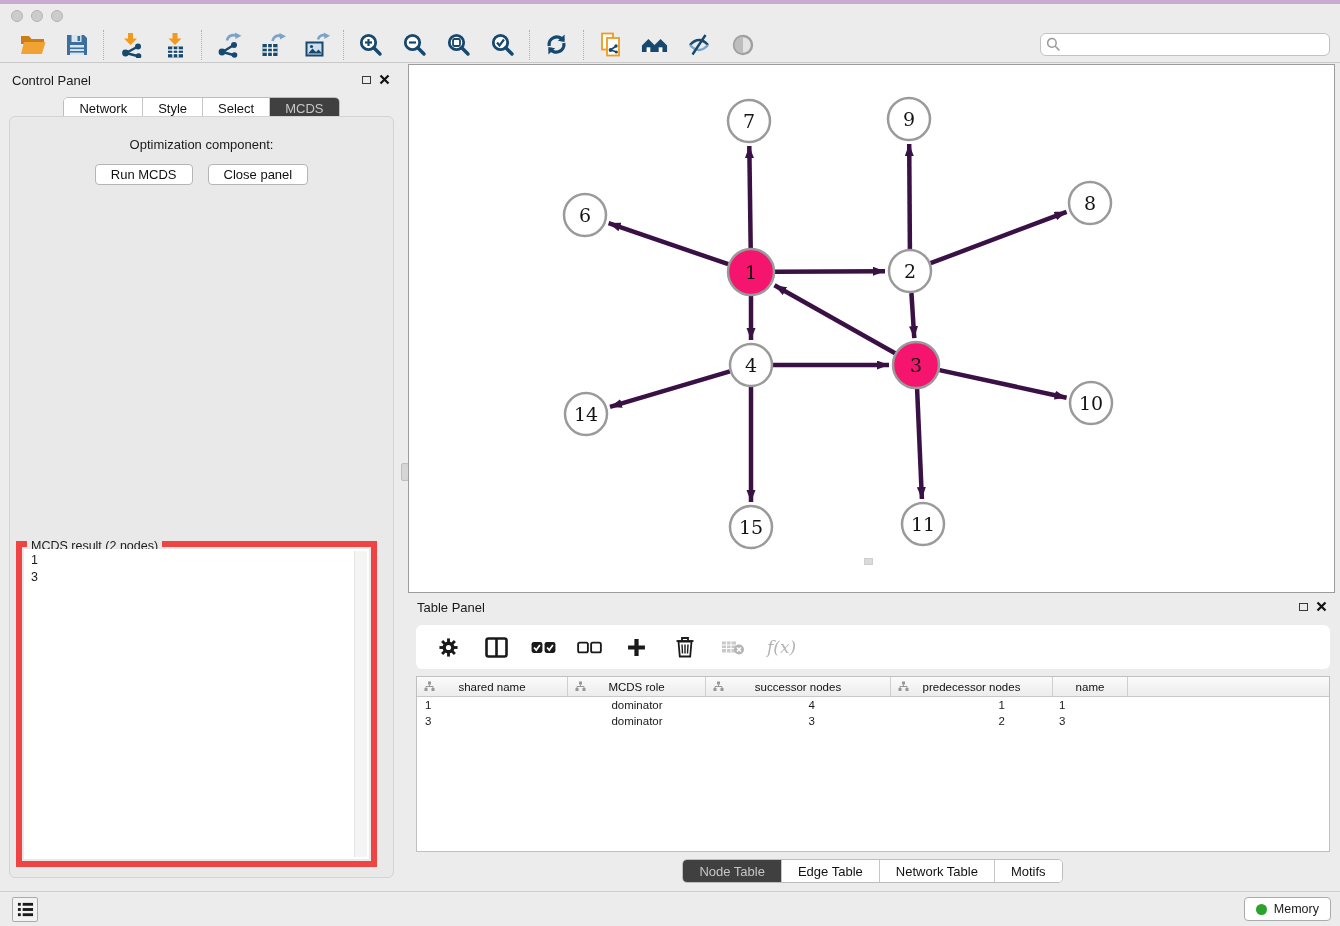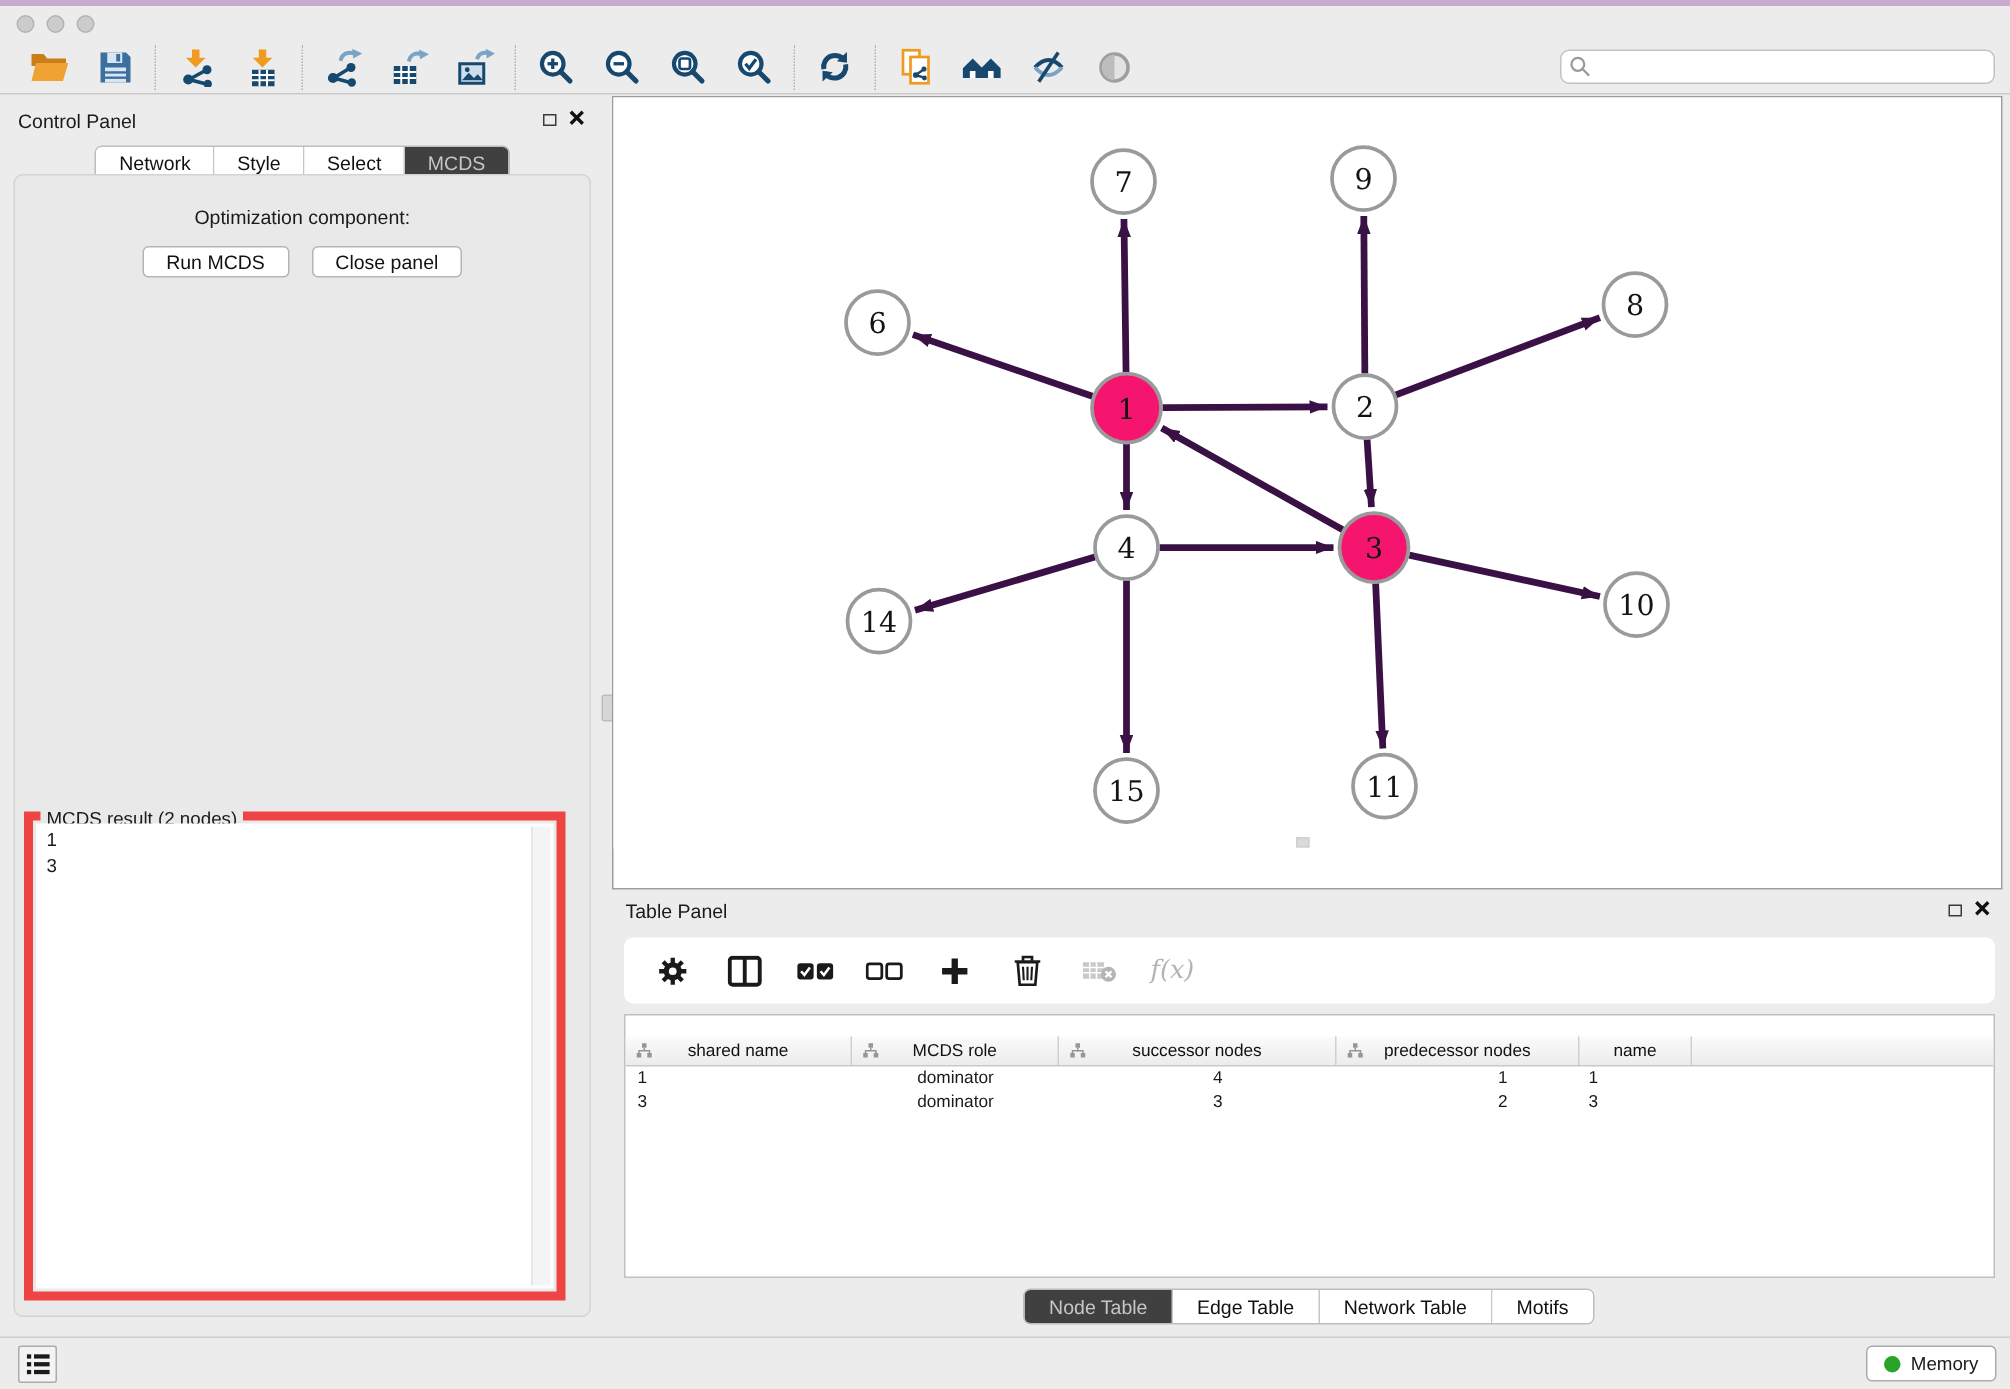--- a/index.html
+++ b/index.html
@@ -53,21 +53,21 @@
   .light.red{background:#e0504a;border:1px solid #c43b35;}
   .light.yellow{background:#f0b01f;border:1px solid #d49c14;}
   .light.green{background:#42b53f;border:1px solid #2f9c2e;}
   .gw-canvas{position:relative;width:925px;height:501px;background:#fff;}
   .gw-handle{position:absolute;left:455px;bottom:1px;width:9px;height:7px;background:#dadada;border:1px solid #cfcfcf;box-sizing:border-box;}
   
   .table-panel{position:absolute;left:408px;top:597px;width:929px;height:291px;}
   .tp-toolbar{position:absolute;left:8px;right:7px;top:28px;height:44px;background:#fff;border-radius:6px;display:flex;align-items:center;gap:21px;padding-left:19px;box-sizing:border-box;}
   .fx{font-family:"DejaVu Serif",serif;font-style:italic;font-size:17px;color:#b3b3b3;}
   .tp-table{position:absolute;left:8px;right:7px;top:79px;bottom:36px;background:#fff;border:1px solid #c0c0c0;box-sizing:border-box;overflow:hidden;}
-  .thead{display:flex;height:19px;background:linear-gradient(#fbfbfb,#ececec);border-bottom:1px solid #c9c9c9;font-size:11.5px;margin-top:14px;}
+  .thead{display:flex;height:19px;background:linear-gradient(#fbfbfb,#ececec);border-bottom:1px solid #c9c9c9;font-size:11.5px;}
   .th{position:relative;display:flex;align-items:center;justify-content:center;border-right:1px solid #cfcfcf;box-sizing:border-box;color:#111;}
   .th .tree{position:absolute;left:7px;top:4px;}
   .tr{display:flex;height:16px;align-items:center;font-size:11.5px;}
   .td{box-sizing:border-box;overflow:hidden;white-space:nowrap;}
   .c1{width:151px;padding-left:8px;}
   .c2{width:138px;text-align:center;}
   .c3{width:185px;text-align:right;padding-right:76px;}
   .c4{width:162px;text-align:right;padding-right:48px;}
   .c5{width:75px;padding-left:6px;}
   .th.c1,.th.c2,.th.c3,.th.c4,.th.c5{padding:0;text-align:center;justify-content:center;}

